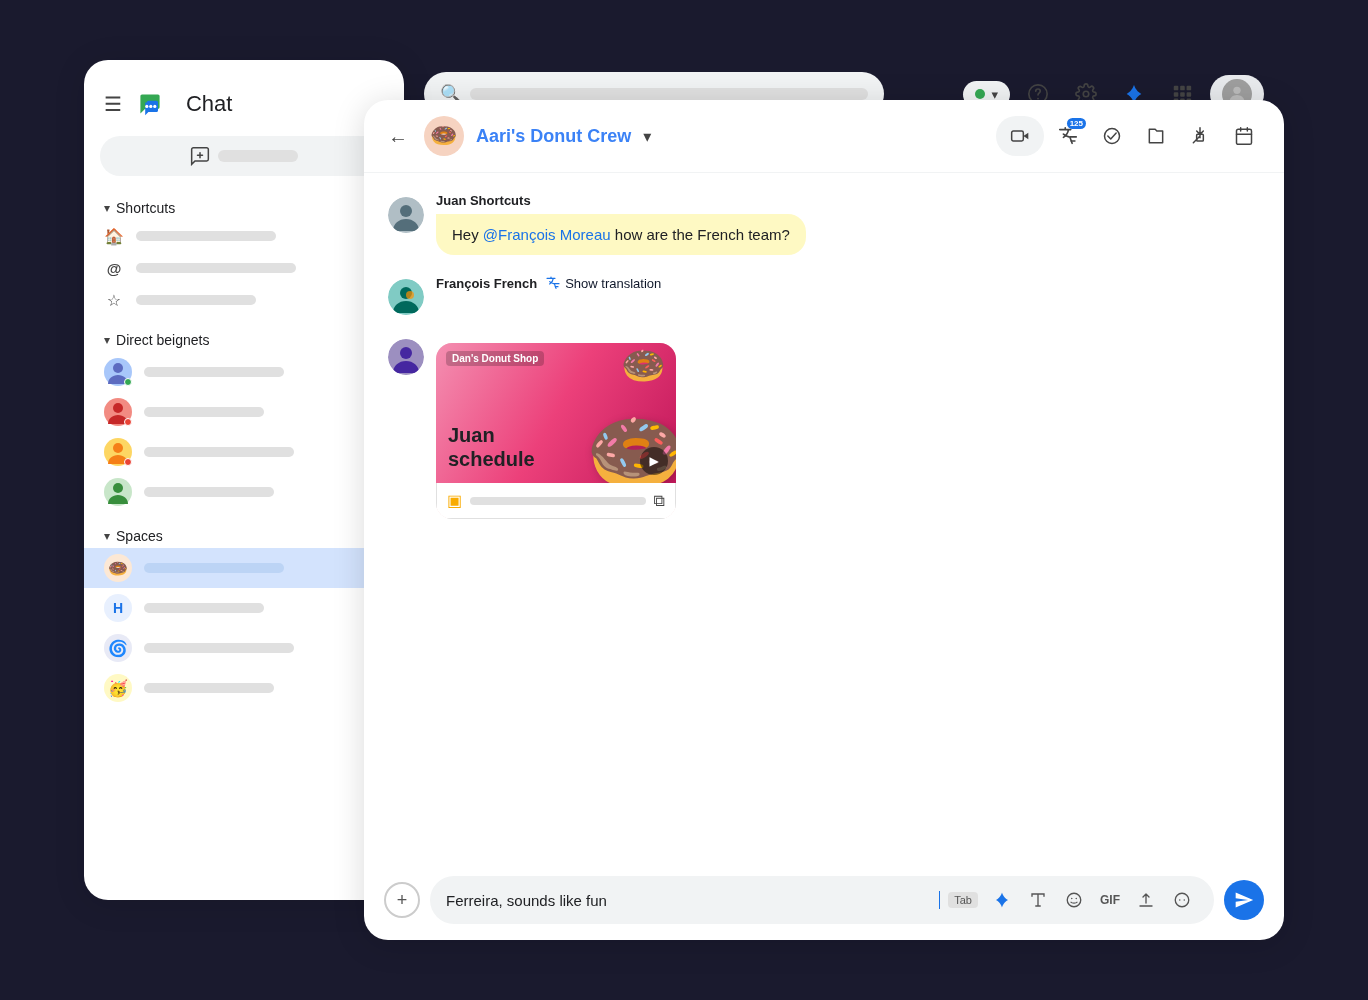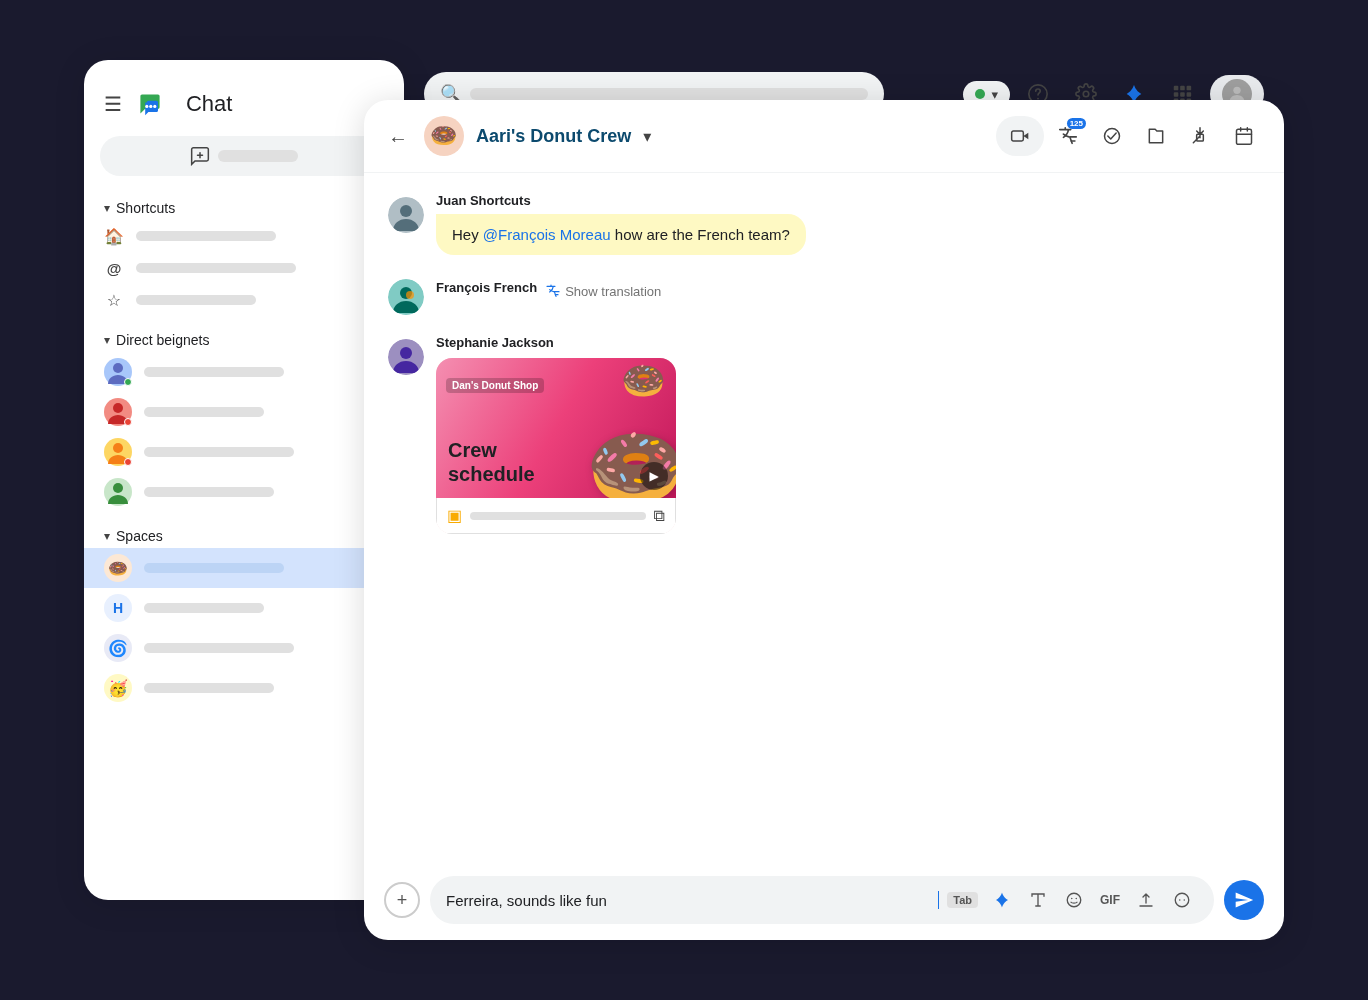--- a/index.html
+++ b/index.html
@@ -278,21 +278,21 @@
       background: #f6d3c1;
       display: flex;
       align-items: center;
       justify-content: center;
       font-size: 22px;
     }
 
     .chat-group-name {
       font-size: 18px;
       font-weight: 600;
-      color: #0c4a6e;
+      color: #3b82f6;
     }
 
     .chat-chevron {
       color: #444;
       cursor: pointer;
     }
 
     .header-actions {
       margin-left: auto;
       display: flex;
@@ -362,25 +362,24 @@
     .msg-sender {
       font-size: 13px;
       font-weight: 600;
       color: #202124;
     }
 
     .translate-btn {
       display: flex;
       align-items: center;
       gap: 4px;
-      color: #737373;
+      color: #0f172a;
       font-size: 13px;
       cursor: pointer;
       font-weight: 500;
-      margin-top: 8px;
     }
 
     .msg-bubble {
       background: #fef9c3;
       border-radius: 0 18px 18px 18px;
       padding: 12px 16px;
       font-size: 15px;
       color: #202124;
       display: inline-block;
       max-width: 560px;
@@ -410,21 +409,21 @@
       position: relative;
       background: linear-gradient(135deg, #f48fb1 0%, #f06292 40%, #ec407a 100%);
       display: flex;
       align-items: center;
       justify-content: flex-end;
       overflow: hidden;
     }
 
     .donut-card-label {
       position: absolute;
-      top: 20px;
+      top: 8px;
       left: 10px;
       font-size: 10px;
       color: #fff;
       font-weight: 600;
       background: rgba(0,0,0,0.2);
       padding: 2px 6px;
       border-radius: 4px;
     }
 
     .donut-card-title {
@@ -536,21 +535,21 @@
       font-size: 15px;
       color: #202124;
     }
 
     .tab-badge {
       background: #e0e0e0;
       color: #555;
       font-size: 11px;
       padding: 2px 6px;
       border-radius: 4px;
-      font-weight: 700;
+      font-weight: 400;
     }
 
     .input-actions {
       display: flex;
       align-items: center;
       gap: 4px;
     }
 
     .input-action-btn {
       width: 32px;
@@ -857,29 +856,26 @@
 
       <div class="message-group">
         <div class="msg-avatar">
           <svg width="36" height="36" viewBox="0 0 36 36">
               <circle cx="18" cy="18" r="18" fill="#9c8fc0"></circle>
               <circle cx="18" cy="14" r="6" fill="#4527a0"></circle>
               <path d="M5 34c0-7.2 5.8-12 13-12s13 4.8 13 12" fill="#4527a0"></path>
             </svg>
         </div>
         <div class="msg-content">
-          <div class="msg-header">
-            <span class="msg-sender">Stephanie Jackson</span>
-          </div>
           <div class="card-container">
             <div class="donut-card">
               <div class="donut-card-image" style="background: linear-gradient(120deg, #f48fb1 0%, #ec407a 50%, #c2185b 100%);">
                 <span class="donut-card-label">Dan's Donut Shop</span>
                 <div class="donut-card-title">
-                  <span>Crew</span><br>
+                  <span>Juan</span><br>
                   <span>schedule</span>
                 </div>
                 <div class="donut-visual">🍩</div>
                 <div class="donut-small-visual">🍩</div>
                 <div class="play-overlay">▶</div>
               </div>
               <div class="card-footer">
                 <span class="card-footer-icon">▣</span>
                 <div class="card-footer-bar"></div>
                 <span class="card-copy-btn">⧉</span>

